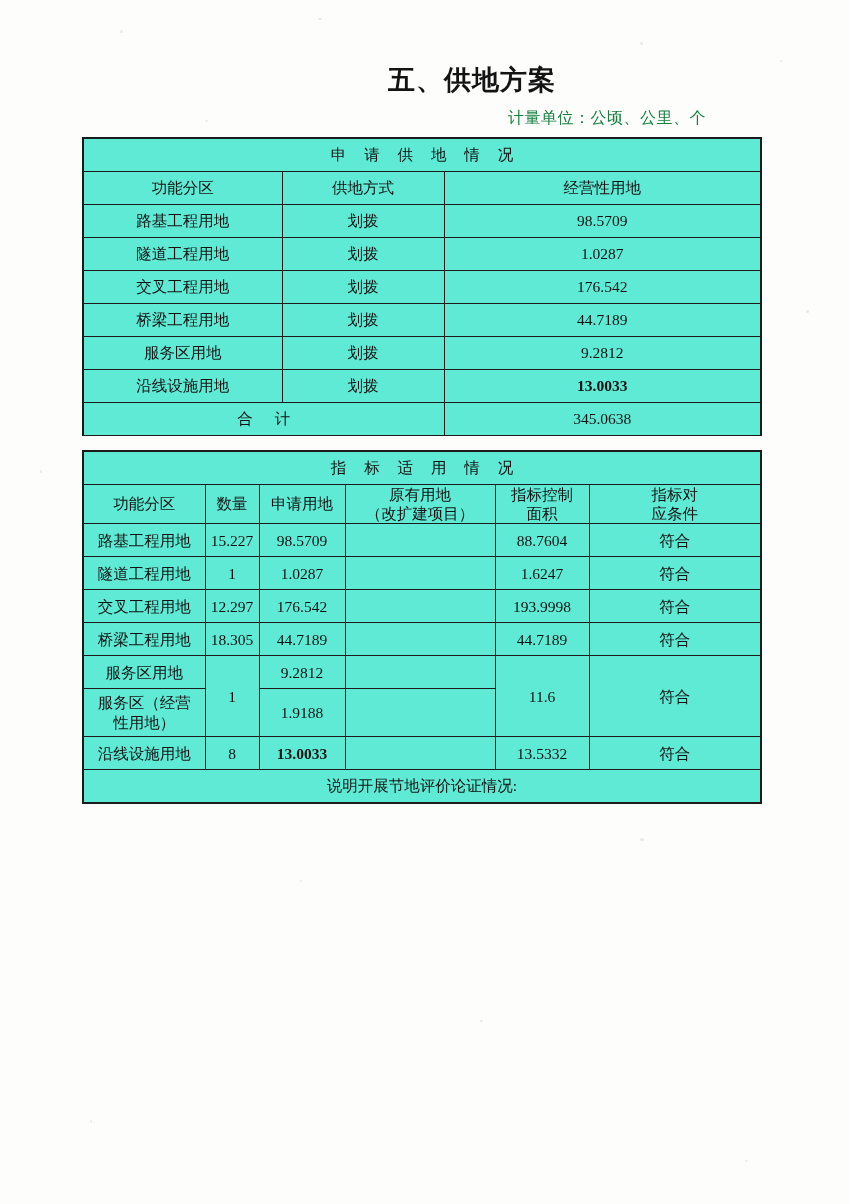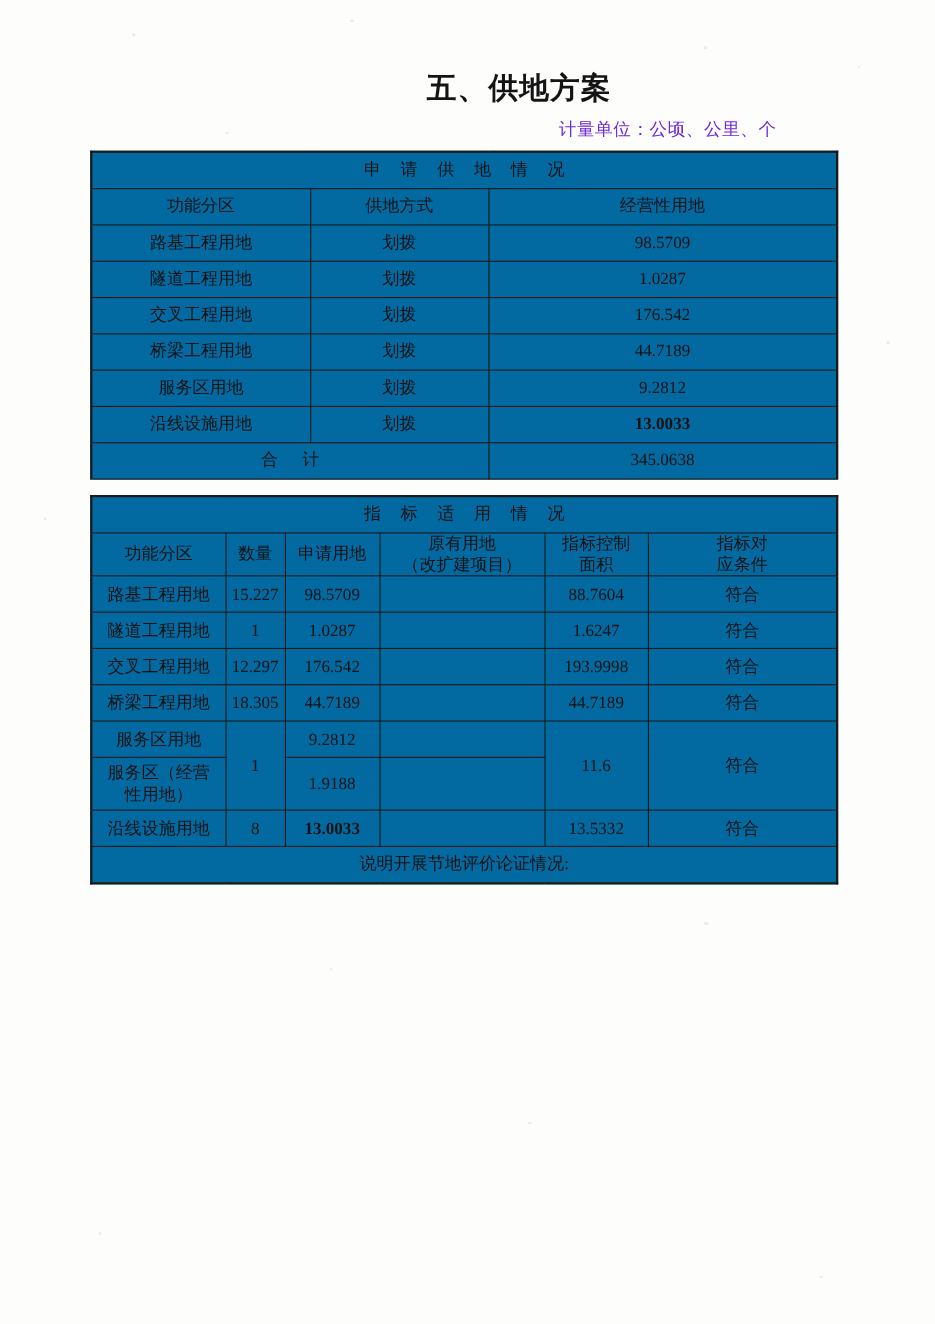--- a/index.html
+++ b/index.html
@@ -45,32 +45,32 @@
     padding-left: 47px;
   }
   .unit-line {
     position: absolute;
     top: 108px;
     left: 0;
     width: 706px;
     text-align: right;
     font-size: 16px;
     letter-spacing: .5px;
-    color: #6d28d9;
+    color: #15803d;
   }
 
   
   .sheet {
     position: absolute;
     left: 82px;
     top: 137px;
     width: 678px;
     border-collapse: collapse;
     table-layout: fixed;
-    background: #0369a1;
+    background: #5eead4;
   }
   .sheet td {
     border: 1px solid #1b1b1b;
     padding: 0 3px;
     text-align: center;
     vertical-align: middle;
     font-size: 15.5px;
     line-height: 1.25;
     color: #121212;
     height: 33px;

